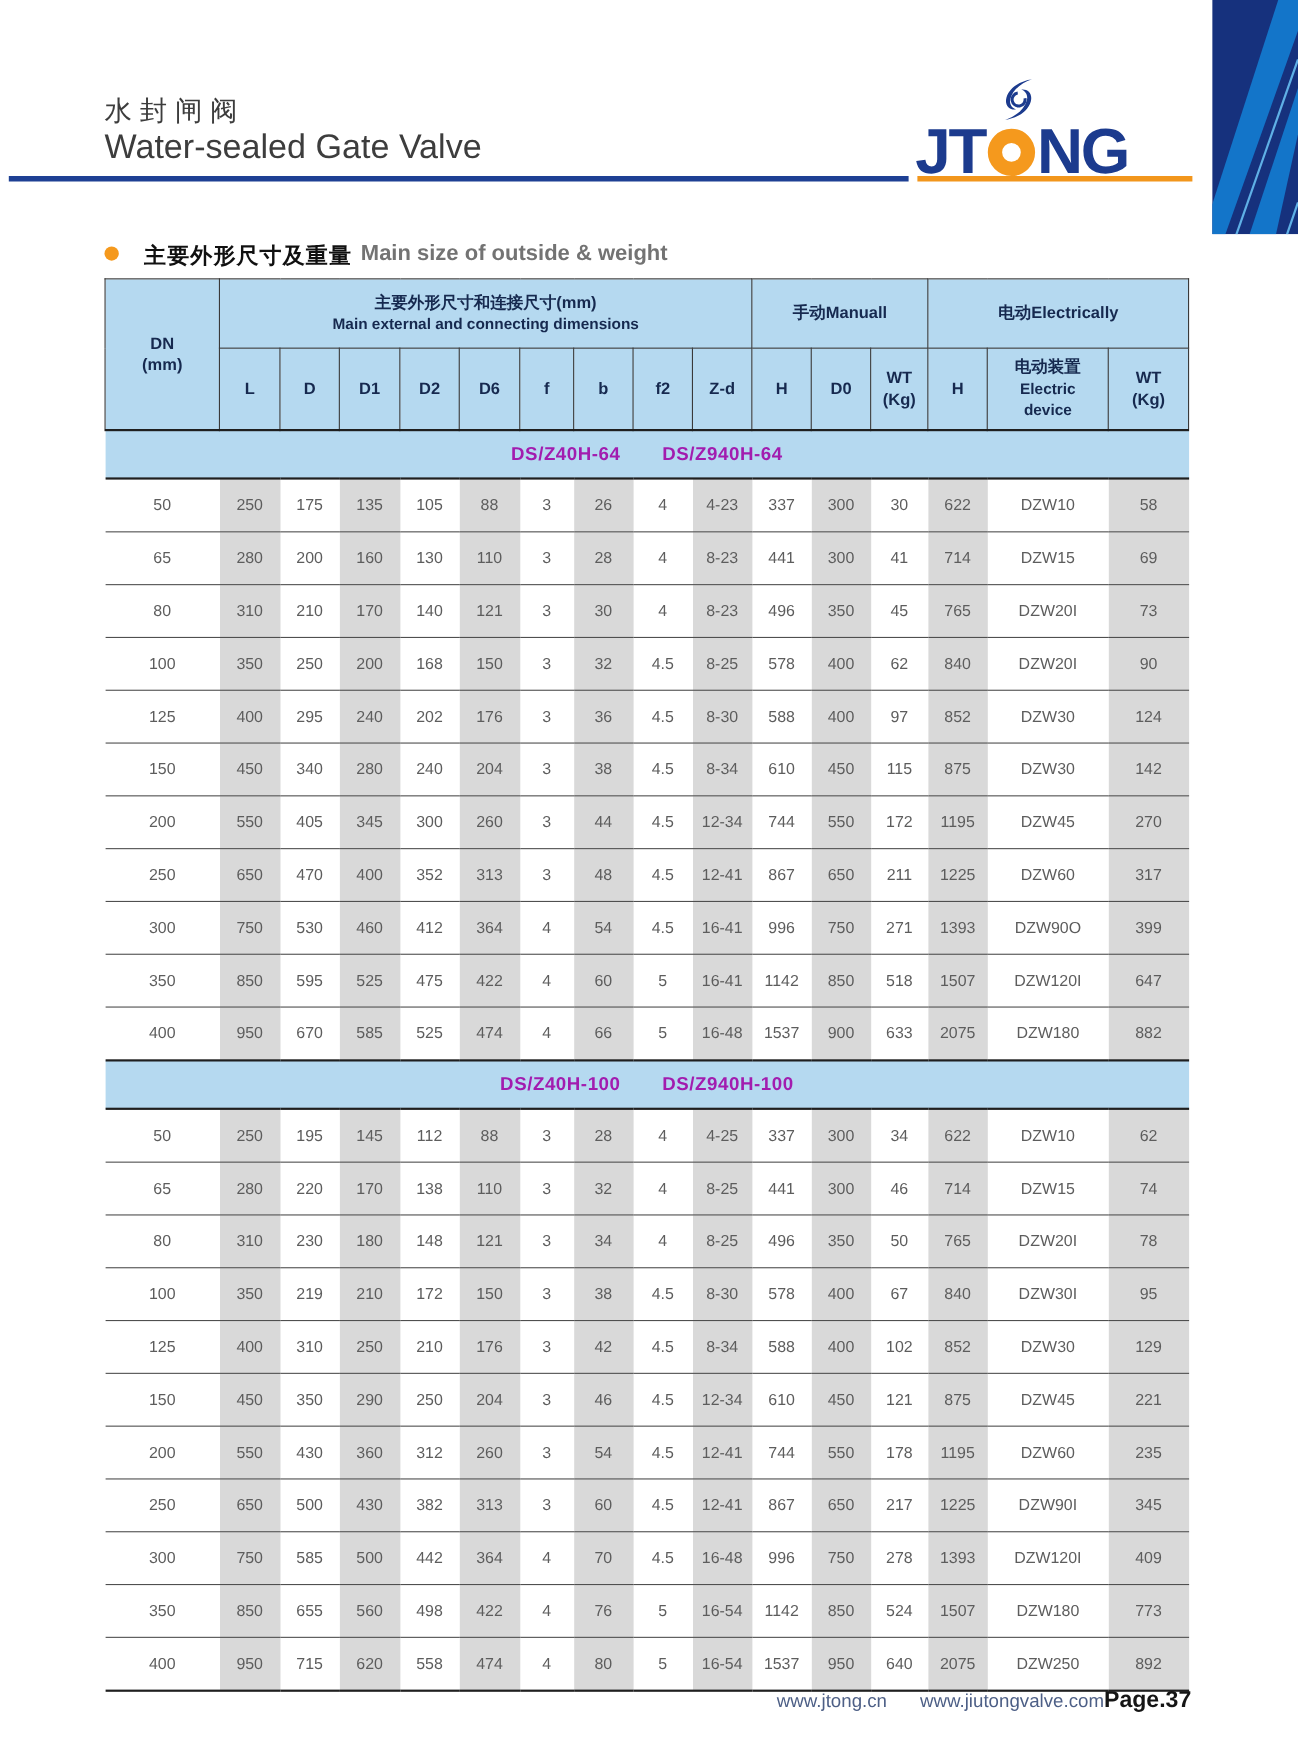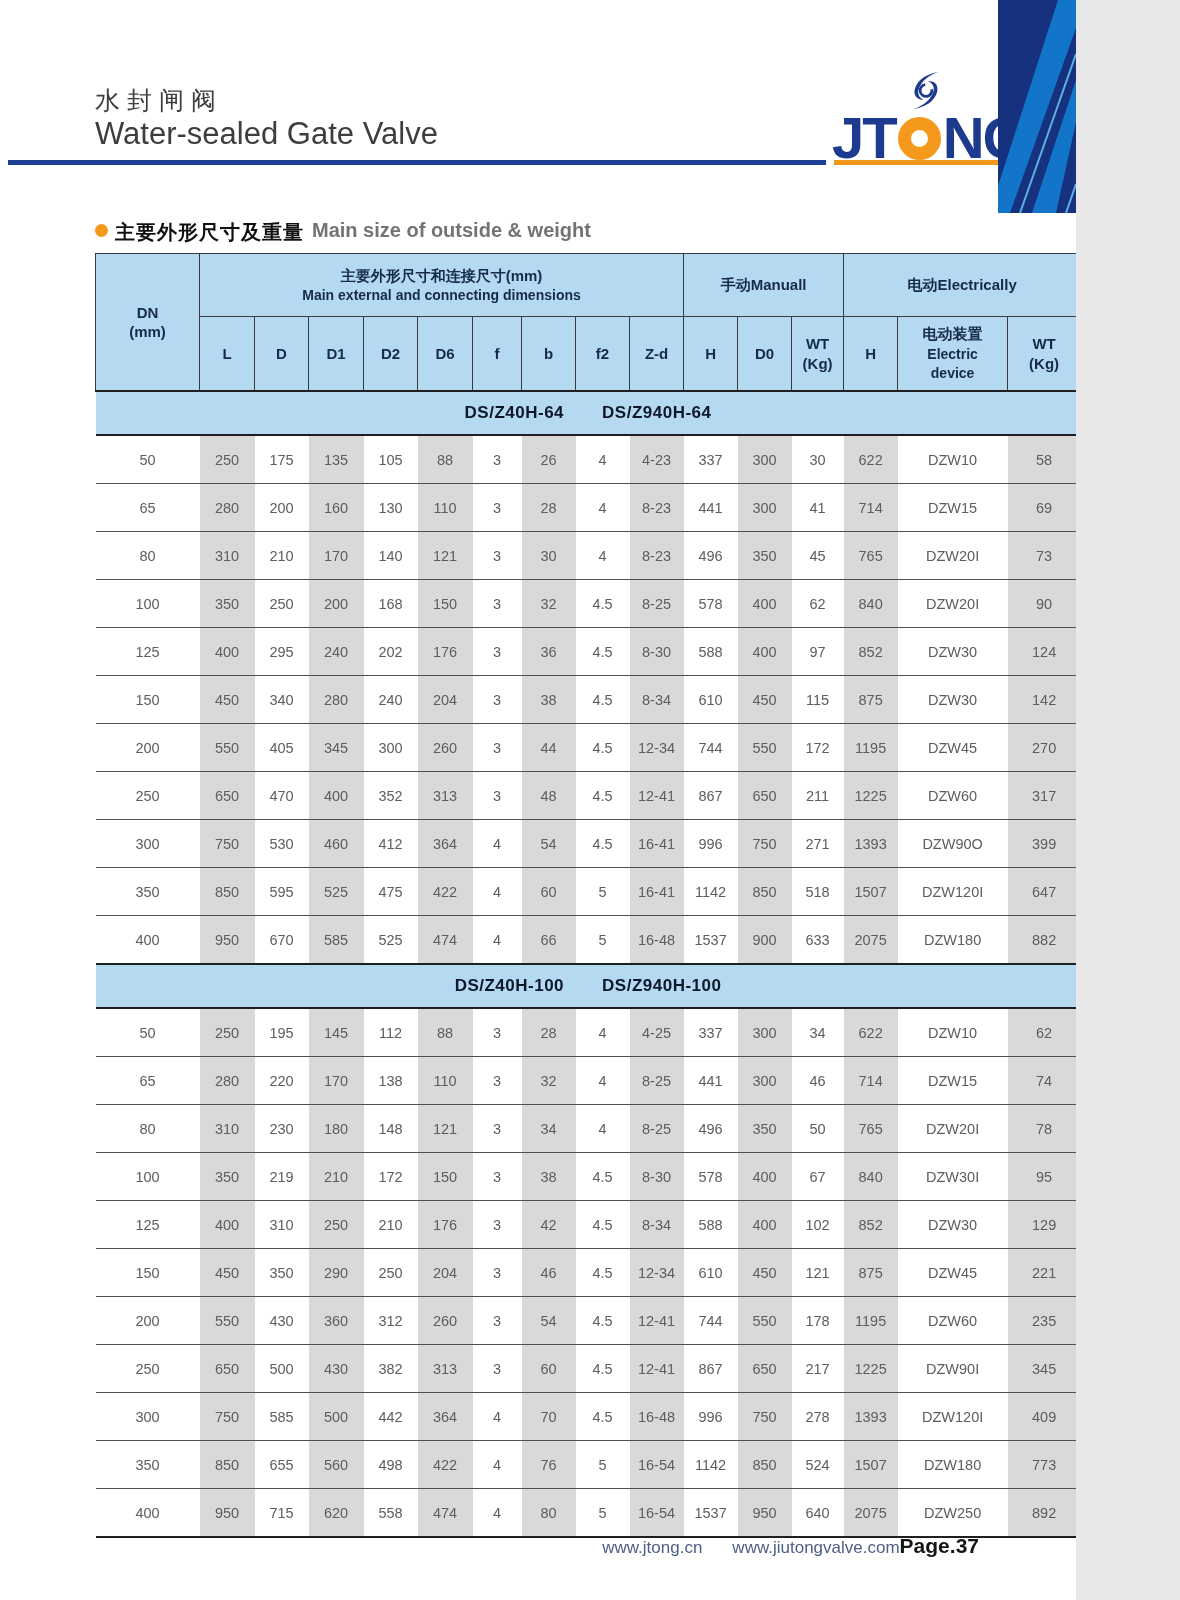--- a/index.html
+++ b/index.html
@@ -1,50 +1,50 @@
 <!DOCTYPE html>
 <html><head>
 <meta charset="utf-8">
 <style>
   html,body{margin:0;padding:0;background:#e8e8e8;}
-  #page{position:relative;width:1076px;height:1600px;background:#ffffff;overflow:hidden;
+  #page{position:relative;width:1180px;height:1600px;background:#ffffff;overflow:hidden;
         font-family:"Liberation Sans","DejaVu Sans",sans-serif;}
 
   
   .title-zh{position:absolute;left:95px;top:84px;font-size:25px;color:#3d3d3d;letter-spacing:7px;}
   .title-en{position:absolute;left:95px;top:116px;font-size:31px;color:#3d3d3d;}
   .rule-blue{position:absolute;left:8px;top:160px;width:818px;height:5px;background:#1e4094;}
   .rule-orange{position:absolute;left:834px;top:160px;width:250px;height:5px;background:#f2961c;}
 
   .logo{position:absolute;left:826px;top:72px;height:95px;display:flex;align-items:center;flex-direction:column;}
   .logo-icon{width:78px;height:94px;}
   .logo-text{display:flex;align-items:center;margin-left:6px;color:#1c3b8e;
              font-weight:bold;font-size:58px;letter-spacing:-2px;line-height:58px;}
   .logo-o{display:inline-block;width:17px;height:17px;border:13px solid #f5991d;
           border-radius:50%;margin:0 2px;}
 
   .corner{position:absolute;right:0;top:0;width:78px;height:213px;}
 
   
   .sec-heading{position:absolute;left:95px;top:219px;display:flex;align-items:flex-start;}
   .bullet{width:13px;height:13px;border-radius:50%;background:#f5991d;margin:5px 7px 0 0;flex:none;}
-  .sec-heading .zh{font-size:20px;font-weight:bold;color:#101010;letter-spacing:1px;}
+  .sec-heading .zh{font-size:20px;font-weight:bold;color:#101010;letter-spacing:1px;margin-left:16px;}
   .sec-heading .en{font-size:20px;font-weight:bold;color:#737373;margin-left:8px;}
 
   
   table.valve{position:absolute;left:95px;top:253px;width:985px;border-collapse:collapse;
               table-layout:fixed;}
   table.valve td{text-align:center;vertical-align:middle;padding:0;}
   tr.h1 td{height:62px;}
   tr.h2 td{height:73px;}
   .hcell{background:#b5d9f0;border:1px solid #3a3a3a;color:#16294f;font-weight:bold;
          font-size:15px;line-height:1.3;}
   .hcell .sub-en{font-size:14px;}
   tr.band-row td{height:42px;background:#b5d9f0;border-top:2px solid #1f1f1f;
-                 border-bottom:2px solid #1f1f1f;color:#0f172a;font-weight:bold;
+                 border-bottom:2px solid #1f1f1f;color:#a21caf;font-weight:bold;
                  font-size:17px;letter-spacing:.5px;}
   .band-label + .band-label{margin-left:38px;}
   tr.data-row td{height:47px;border-top:1px solid #4f4f4f;color:#5d5d5d;font-size:14.5px;}
   tr.data-row td.stripe{background:#d9d9d9;}
   tbody tr:last-child td{border-bottom:2px solid #1f1f1f;}
 
   
   .footer{position:absolute;top:1534px;right:97px;display:flex;align-items:baseline;}
   .footer .url{font-size:17px;color:#4d5f86;}
   .footer .url + .url{margin-left:30px;}

